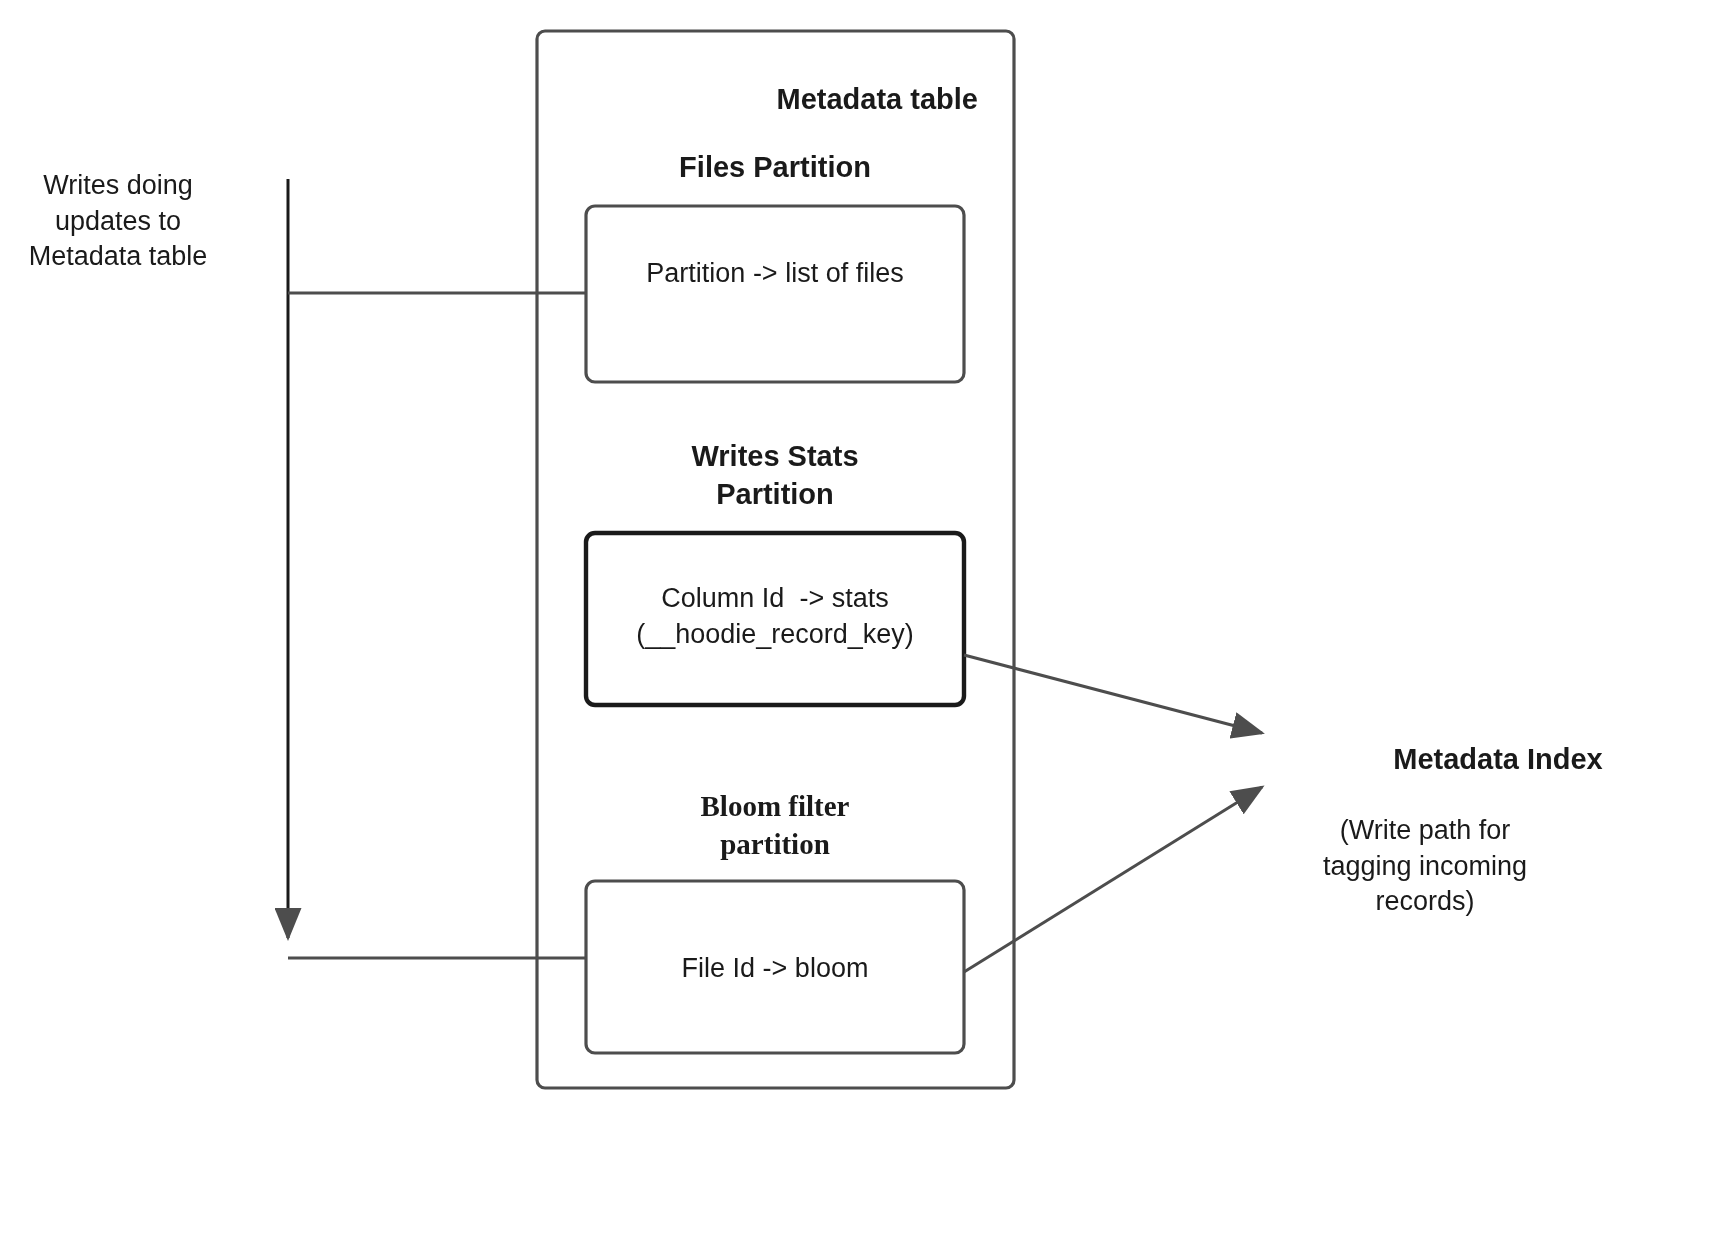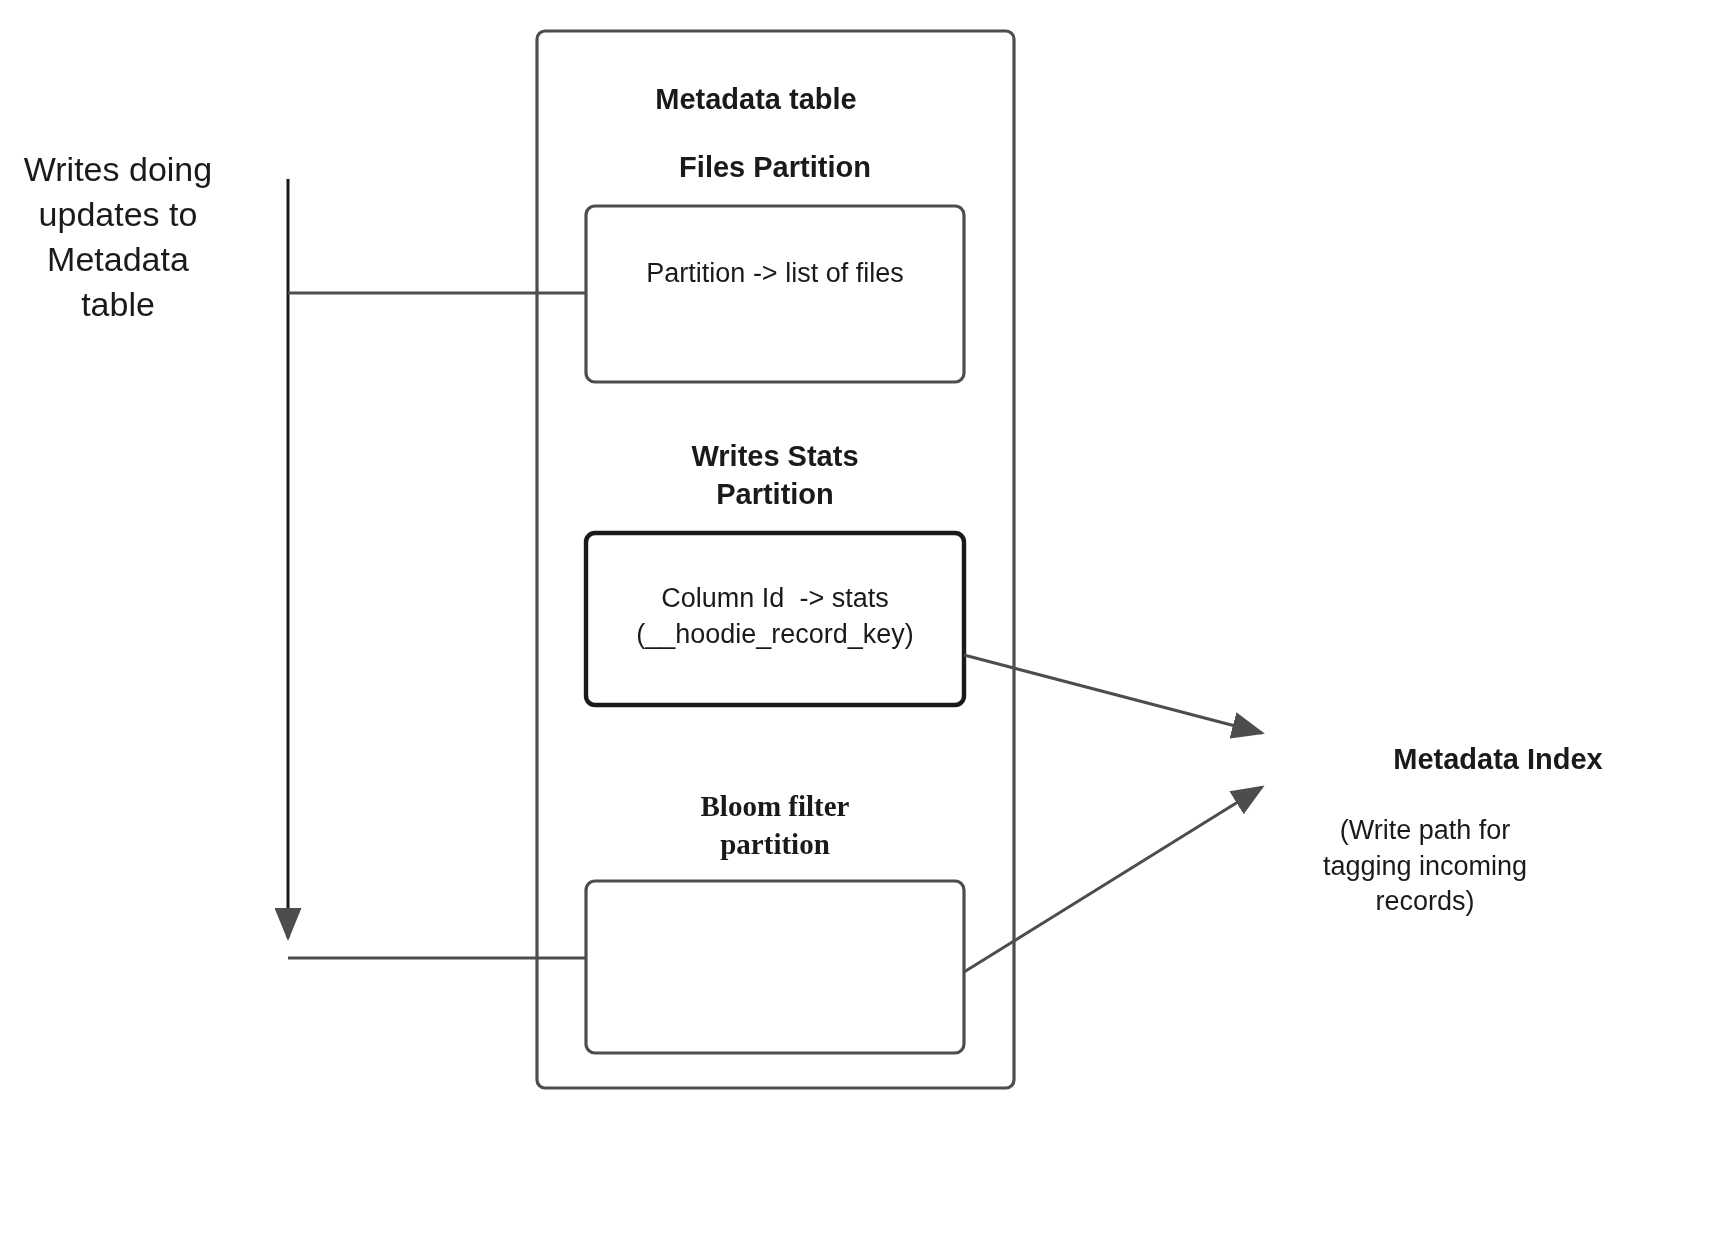--- a/index.html
+++ b/index.html
@@ -34,31 +34,31 @@
     text-align: center;
     line-height: 1.32;
     white-space: pre-wrap;
     color: #1a1a1a;
   }
   .bold { font-weight: bold; }
 
   
   #writes-caption {
     left: 8px;
-    top: 147px;
+    top: 168px;
     width: 220px;
-    font-size: 34px;
+    font-size: 27px;
   }
 
   
   #metadata-table-title {
-    left: 546px;
+    left: 558px;
     top: 80px;
     width: 420px;
-    text-align: center;
+    text-align: right;
     font-size: 29px;
   }
 
   
   #files-partition-heading {
     left: 586px;
     top: 148px;
     width: 378px;
     font-size: 29px;
   }
@@ -151,17 +151,18 @@
   <div class="txt bold" id="files-partition-heading">Files Partition</div>
   <div class="txt" id="files-box-label">Partition -&gt; list of files</div>
 
   <div class="txt bold" id="column-stats-partition-heading">Writes Stats
 Partition</div>
   <div class="txt" id="column-stats-box-label">Column Id  -&gt; stats
 (__hoodie_record_key)</div>
 
   <div class="txt bold" id="bloom-filter-partition-heading">Bloom filter
 partition</div>
+  <div class="txt" id="bloom-box-label">File Id -&gt; bloom</div>
 
   <div class="txt" id="metadata-index-note">(Write path for tagging incoming records)</div>
   <div class="txt bold" id="metadata-index-title">Metadata Index</div>
 
 </div>
 
 </body></html>

